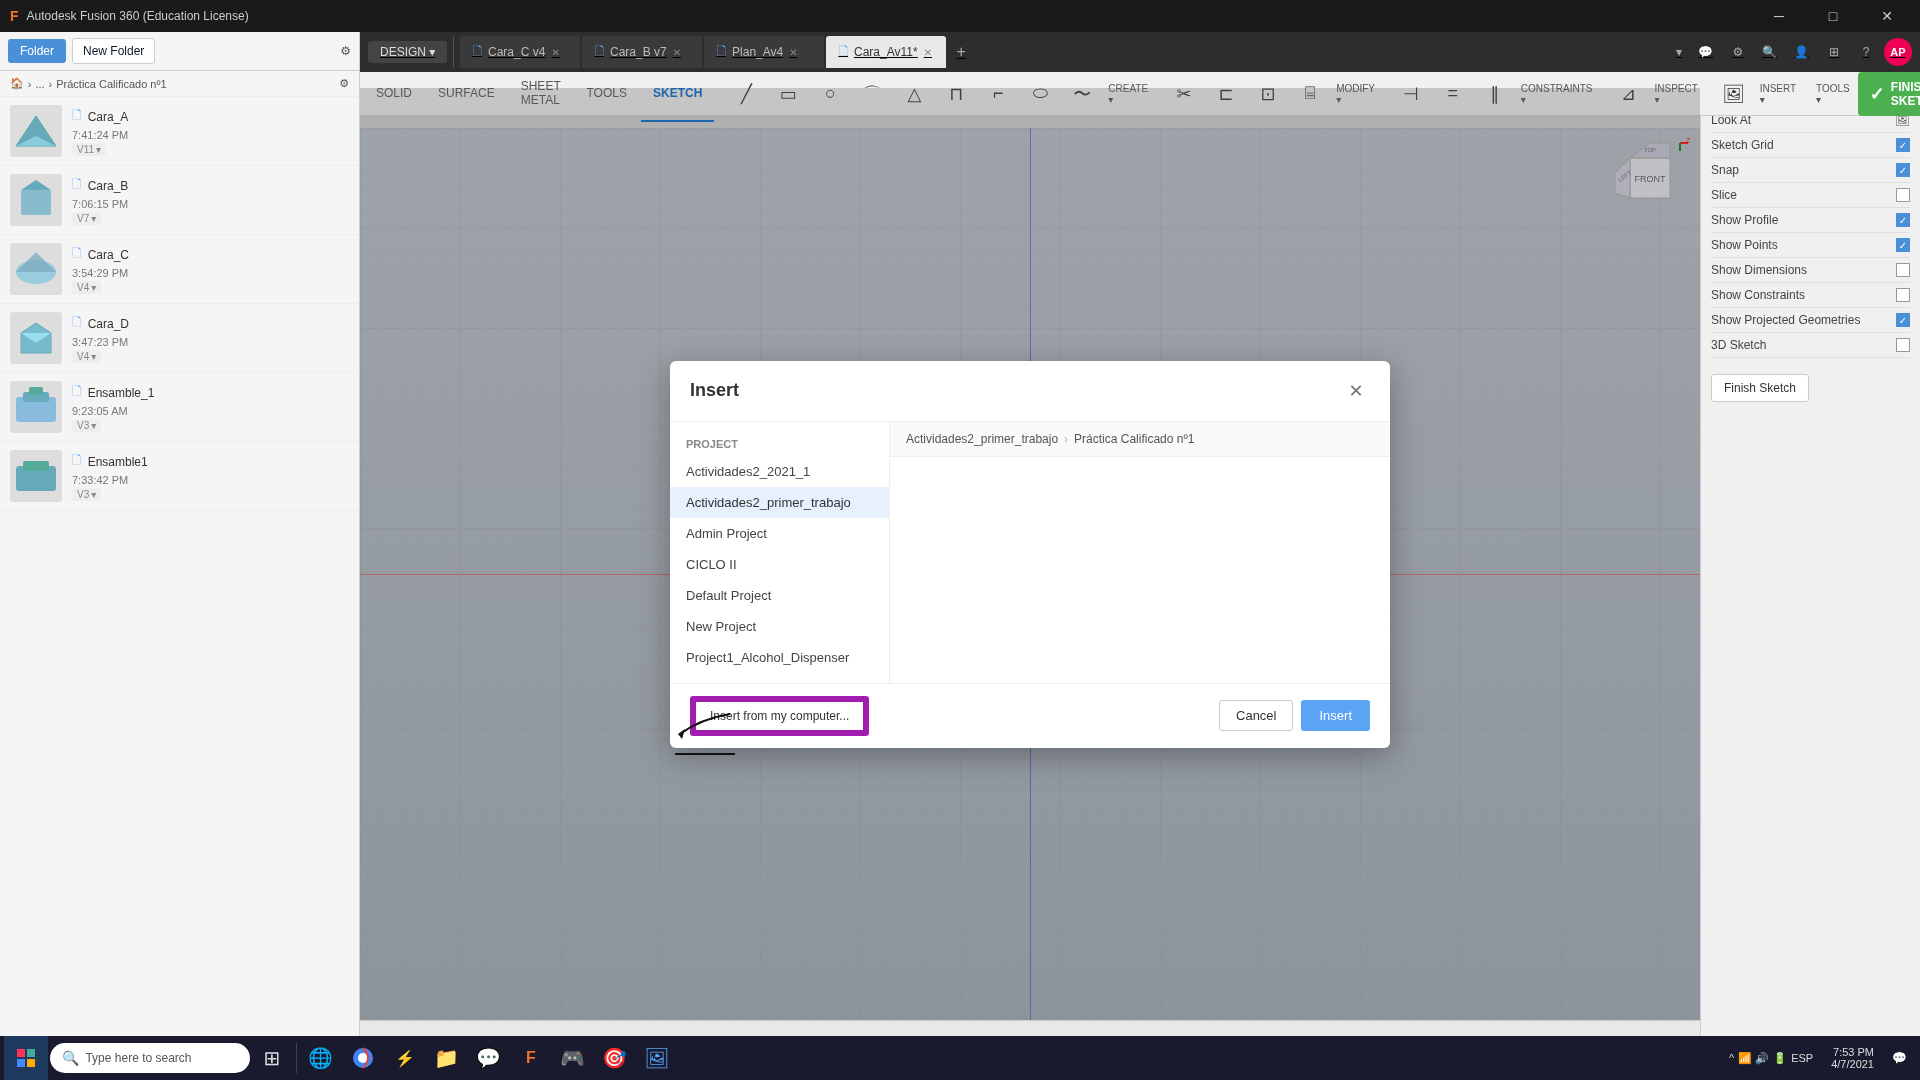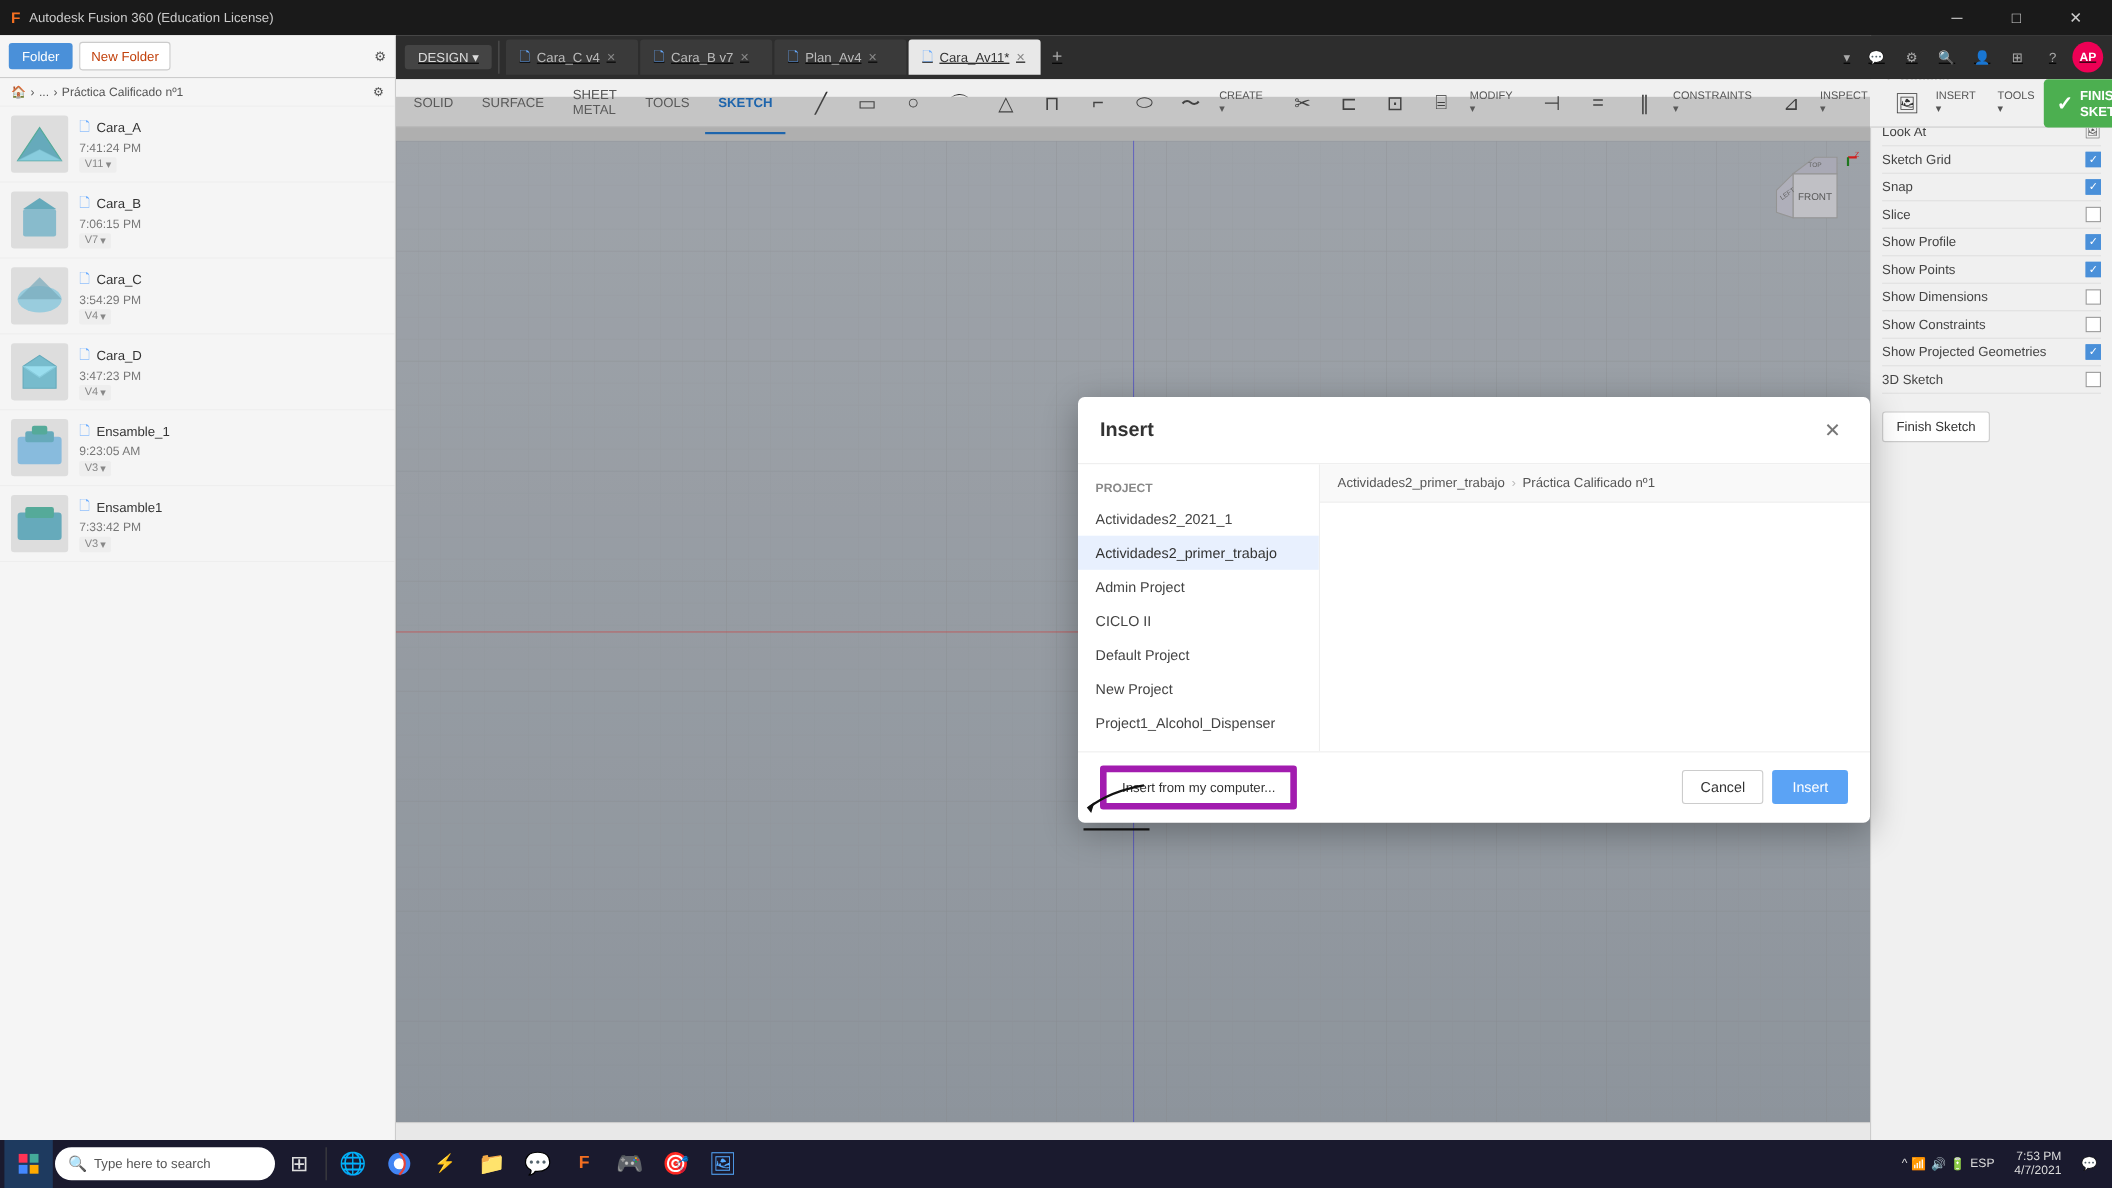--- a/index.html
+++ b/index.html
@@ -75,21 +75,21 @@
       background: #f5f5f5;
       border-right: 1px solid #ccc;
       display: flex;
       flex-direction: column;
     }
     #left-panel .panel-tabs { display: flex; border-bottom: 1px solid #ccc; }
     #left-panel .panel-tab { flex: 1; height: 40px; display: flex; align-items: center; justify-content: center; cursor: pointer; font-size: 13px; color: #555; border-bottom: 2px solid transparent; }
     #left-panel .panel-tab.active { background: #4a90d9; color: white; }
     #left-panel .panel-toolbar { display: flex; align-items: center; padding: 6px 8px; gap: 6px; border-bottom: 1px solid #ccc; }
     #left-panel .upload-btn { background: #4a90d9; color: white; border: none; border-radius: 3px; padding: 5px 12px; cursor: pointer; font-size: 12px; }
-    #left-panel .new-folder-btn { background: #fff; border: 1px solid #ccc; border-radius: 3px; padding: 5px 10px; cursor: pointer; font-size: 12px; color: #c2410c; }
+    #left-panel .new-folder-btn { background: #fff; border: 1px solid #ccc; border-radius: 3px; padding: 5px 10px; cursor: pointer; font-size: 12px; color: #0f172a; }
     #left-panel .gear-btn { margin-left: auto; cursor: pointer; color: #555; }
     #left-panel .breadcrumb { display: flex; align-items: center; padding: 6px 10px; font-size: 11px; color: #555; gap: 4px; border-bottom: 1px solid #eee; }
     #left-panel .file-list { flex: 1; overflow-y: auto; }
     .file-item { display: flex; align-items: center; padding: 8px 10px; cursor: pointer; border-bottom: 1px solid #eee; gap: 10px; }
     .file-thumb { width: 52px; height: 52px; background: #ddd; border-radius: 3px; display: flex; align-items: center; justify-content: center; color: #666; font-size: 10px; flex-shrink: 0; overflow: hidden; }
     .file-info { flex: 1; }
     .file-name { font-size: 12px; font-weight: 500; color: #333; display: flex; align-items: center; gap: 6px; }
     .file-time { font-size: 11px; color: #777; margin-top: 2px; }
     .file-version { font-size: 10px; color: #888; background: #eee; padding: 1px 5px; border-radius: 2px; margin-top: 2px; display: inline-flex; align-items: center; gap: 2px; }
     .file-version .vdrop { cursor: pointer; }
@@ -163,21 +163,21 @@
     
     #overlay {
       position: absolute;
       top: 88px;
       left: 360px;
       right: 220px;
       bottom: 60px;
       background: rgba(100,100,100,0.3);
       display: flex;
       align-items: center;
-      justify-content: flex-end;
+      justify-content: center;
       z-index: 100;
     }
     #insert-dialog {
       background: white;
       border-radius: 6px;
       width: 720px;
       max-height: 520px;
       box-shadow: 0 8px 32px rgba(0,0,0,0.3);
       display: flex;
       flex-direction: column;

